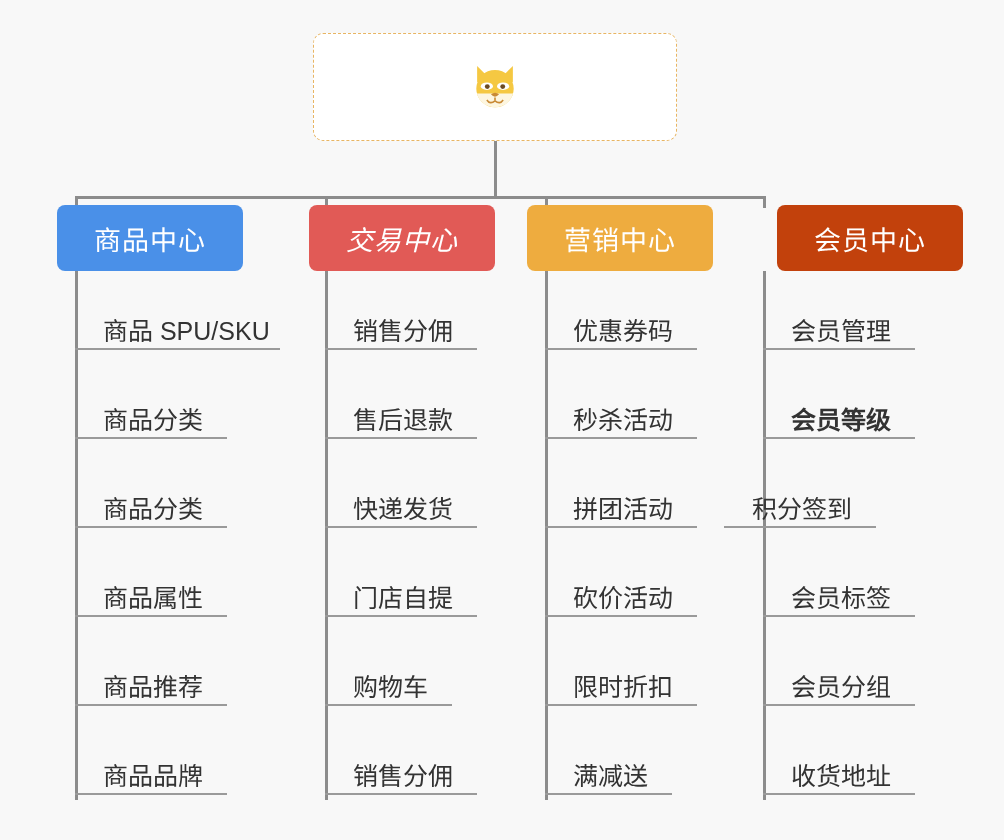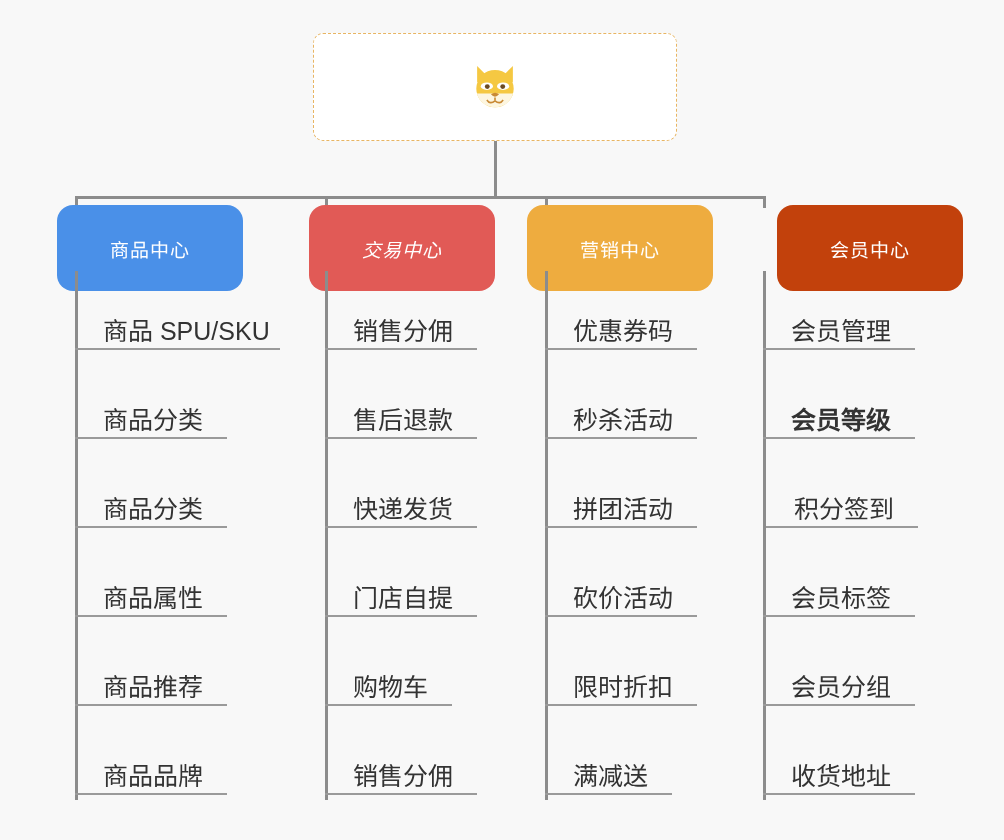--- a/index.html
+++ b/index.html
@@ -66,27 +66,27 @@
 
   
   .branch {
     position: absolute;
     top: 205px;
   }
   .branch-head {
     position: absolute;
     top: 0;
     left: 0;
-    height: 86px;
-    border-radius: 16px;
+    height: 66px;
+    border-radius: 8px;
     display: flex;
     align-items: center;
     justify-content: center;
     color: #ffffff;
-    font-size: 19px;
+    font-size: 27px;
     letter-spacing: 1px;
     box-sizing: border-box;
     white-space: nowrap;
   }
   .branch-rail {
     position: absolute;
     width: 3px;
     background: #8c8c8c;
   }
   .leaf {
@@ -242,21 +242,21 @@
     </div>
     <div class="branch-rail" style="left:763px; top:66px; height:529px;"></div>
     <div class="leaf" style="left:763px; top:144px; width:152px;">
       <span class="leaf-label">会员管理</span>
       <span class="leaf-underline" style="width:152px;"></span>
     </div>
     <div class="leaf" style="left:763px; top:233px; width:152px;font-weight:bold;">
       <span class="leaf-label">会员等级</span>
       <span class="leaf-underline" style="width:152px;"></span>
     </div>
-    <div class="leaf" style="left:766px; top:322px; width:152px;text-align:right;">
+    <div class="leaf" style="left:724px; top:322px; width:152px;text-align:right;">
       <span class="leaf-label">积分签到</span>
       <span class="leaf-underline" style="width:152px;"></span>
     </div>
     <div class="leaf" style="left:763px; top:411px; width:152px;">
       <span class="leaf-label">会员标签</span>
       <span class="leaf-underline" style="width:152px;"></span>
     </div>
     <div class="leaf" style="left:763px; top:500px; width:152px;">
       <span class="leaf-label">会员分组</span>
       <span class="leaf-underline" style="width:152px;"></span>

